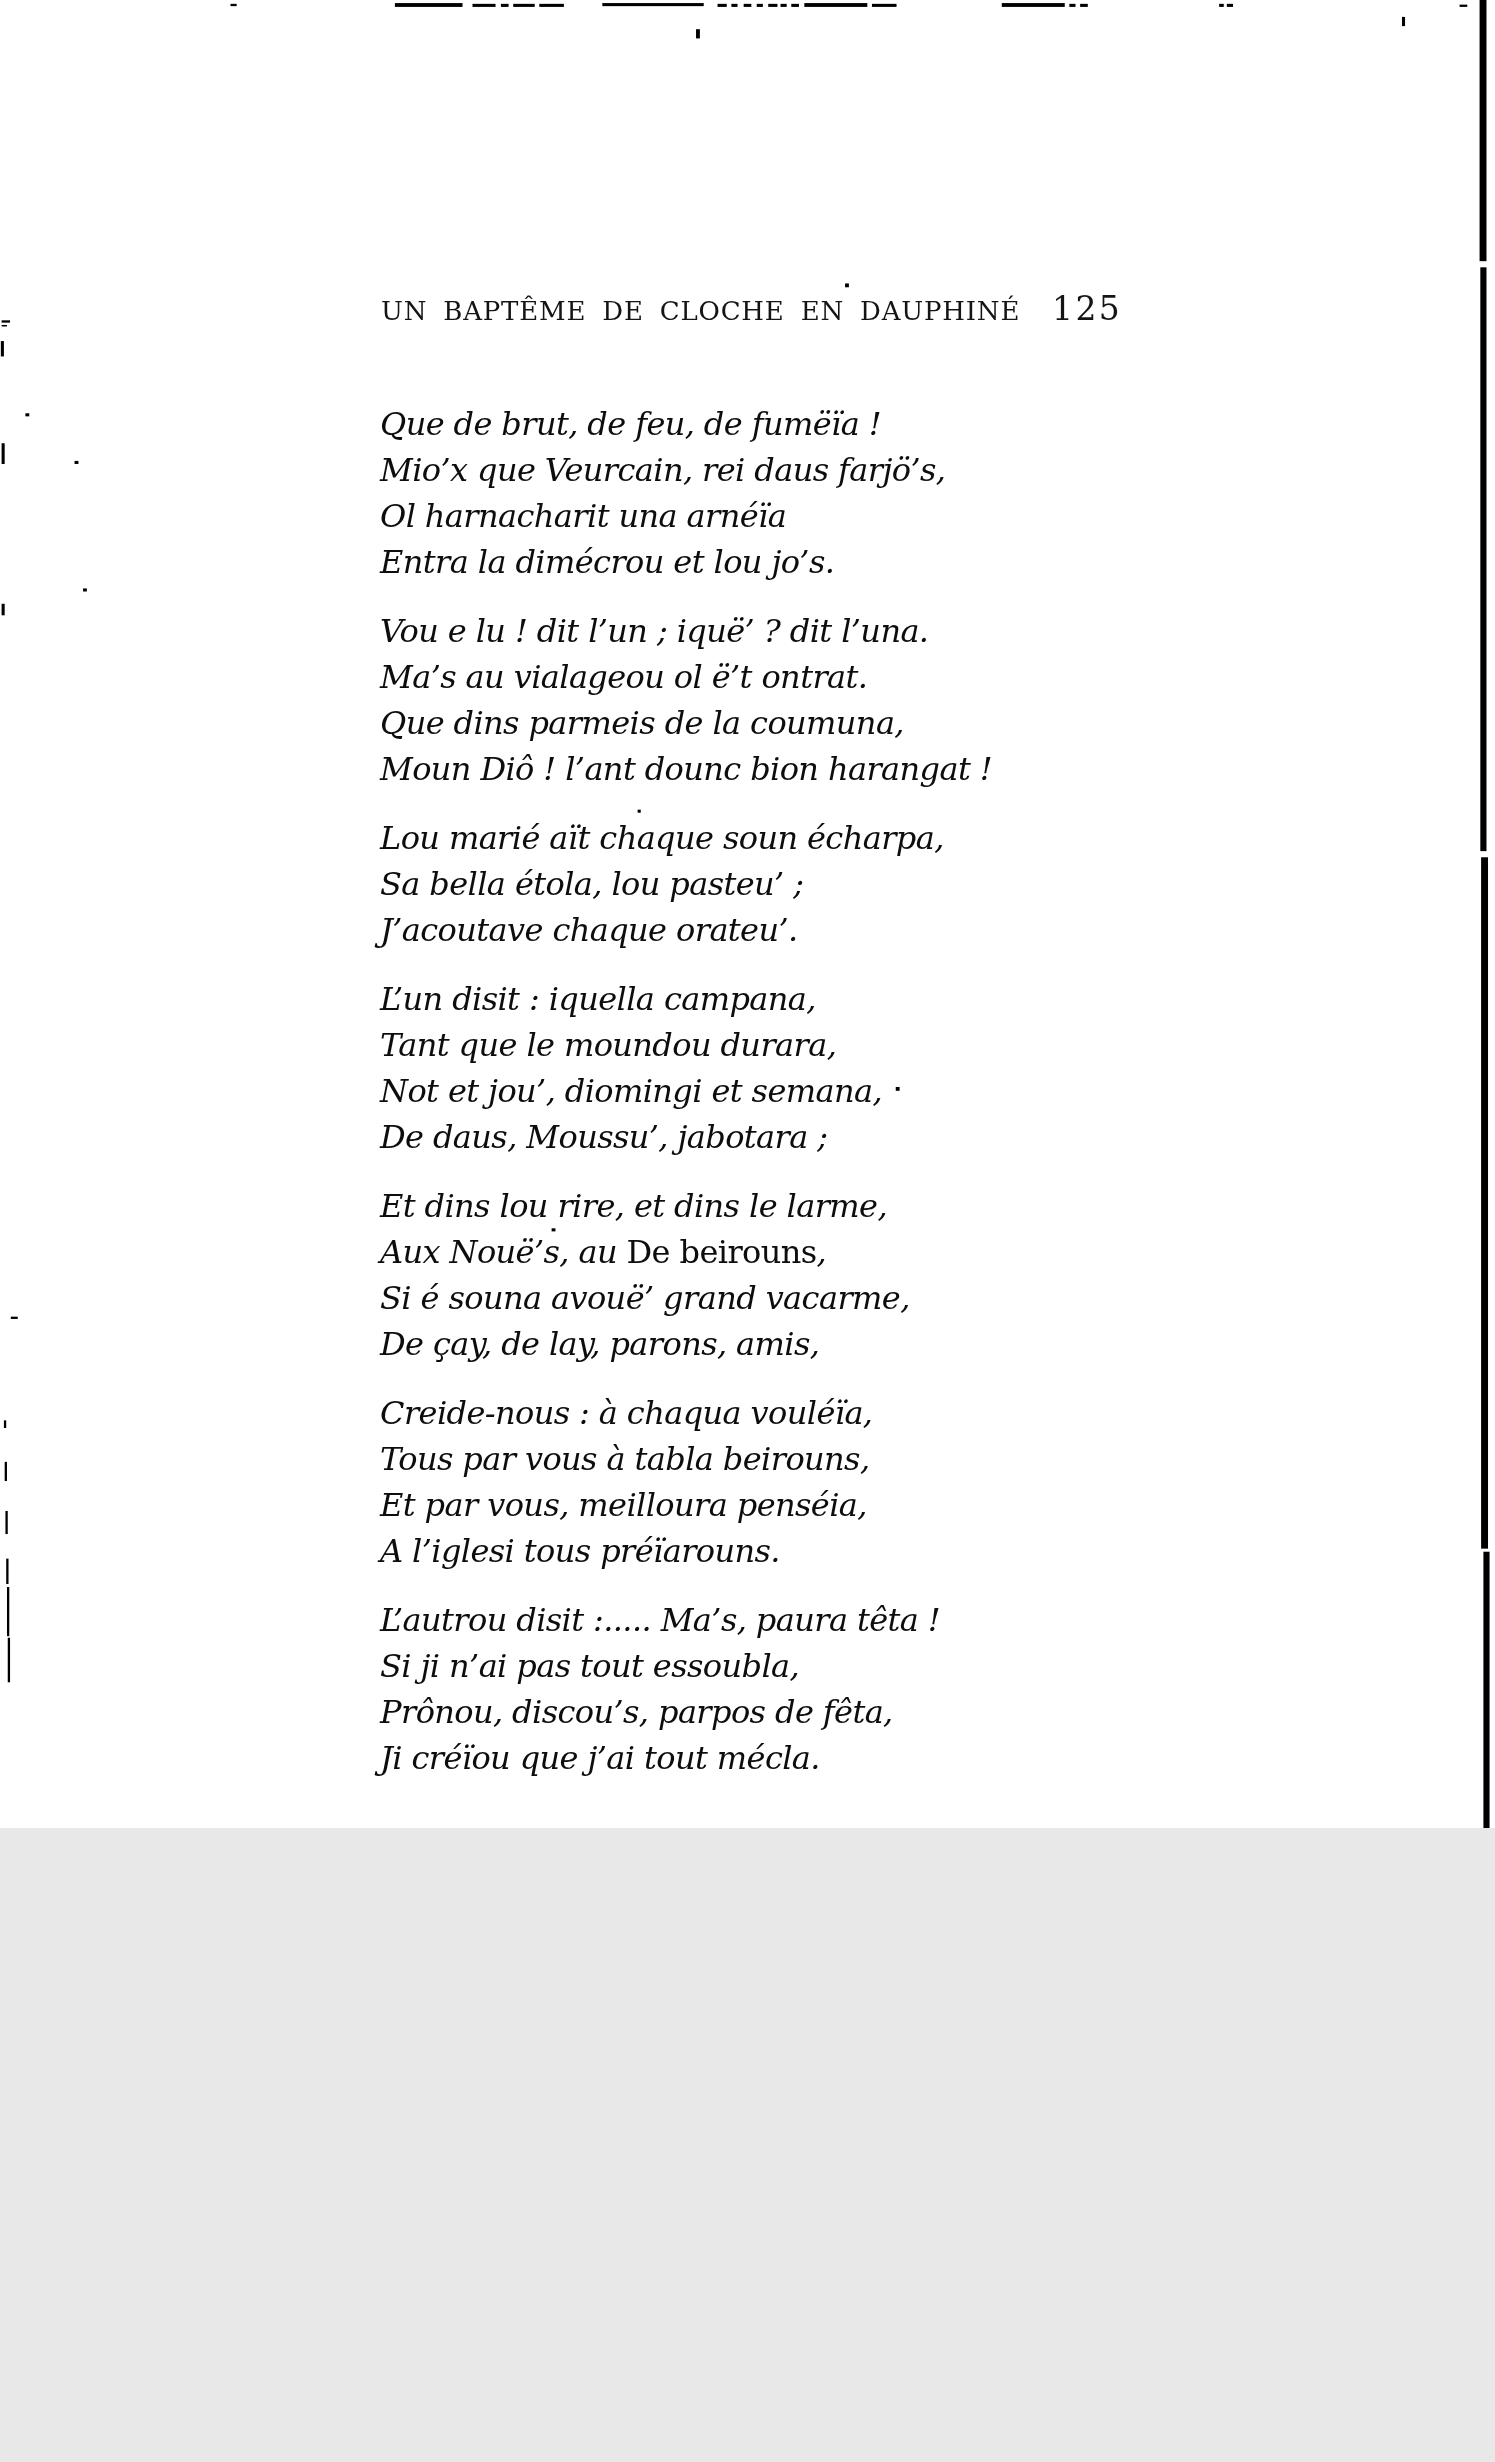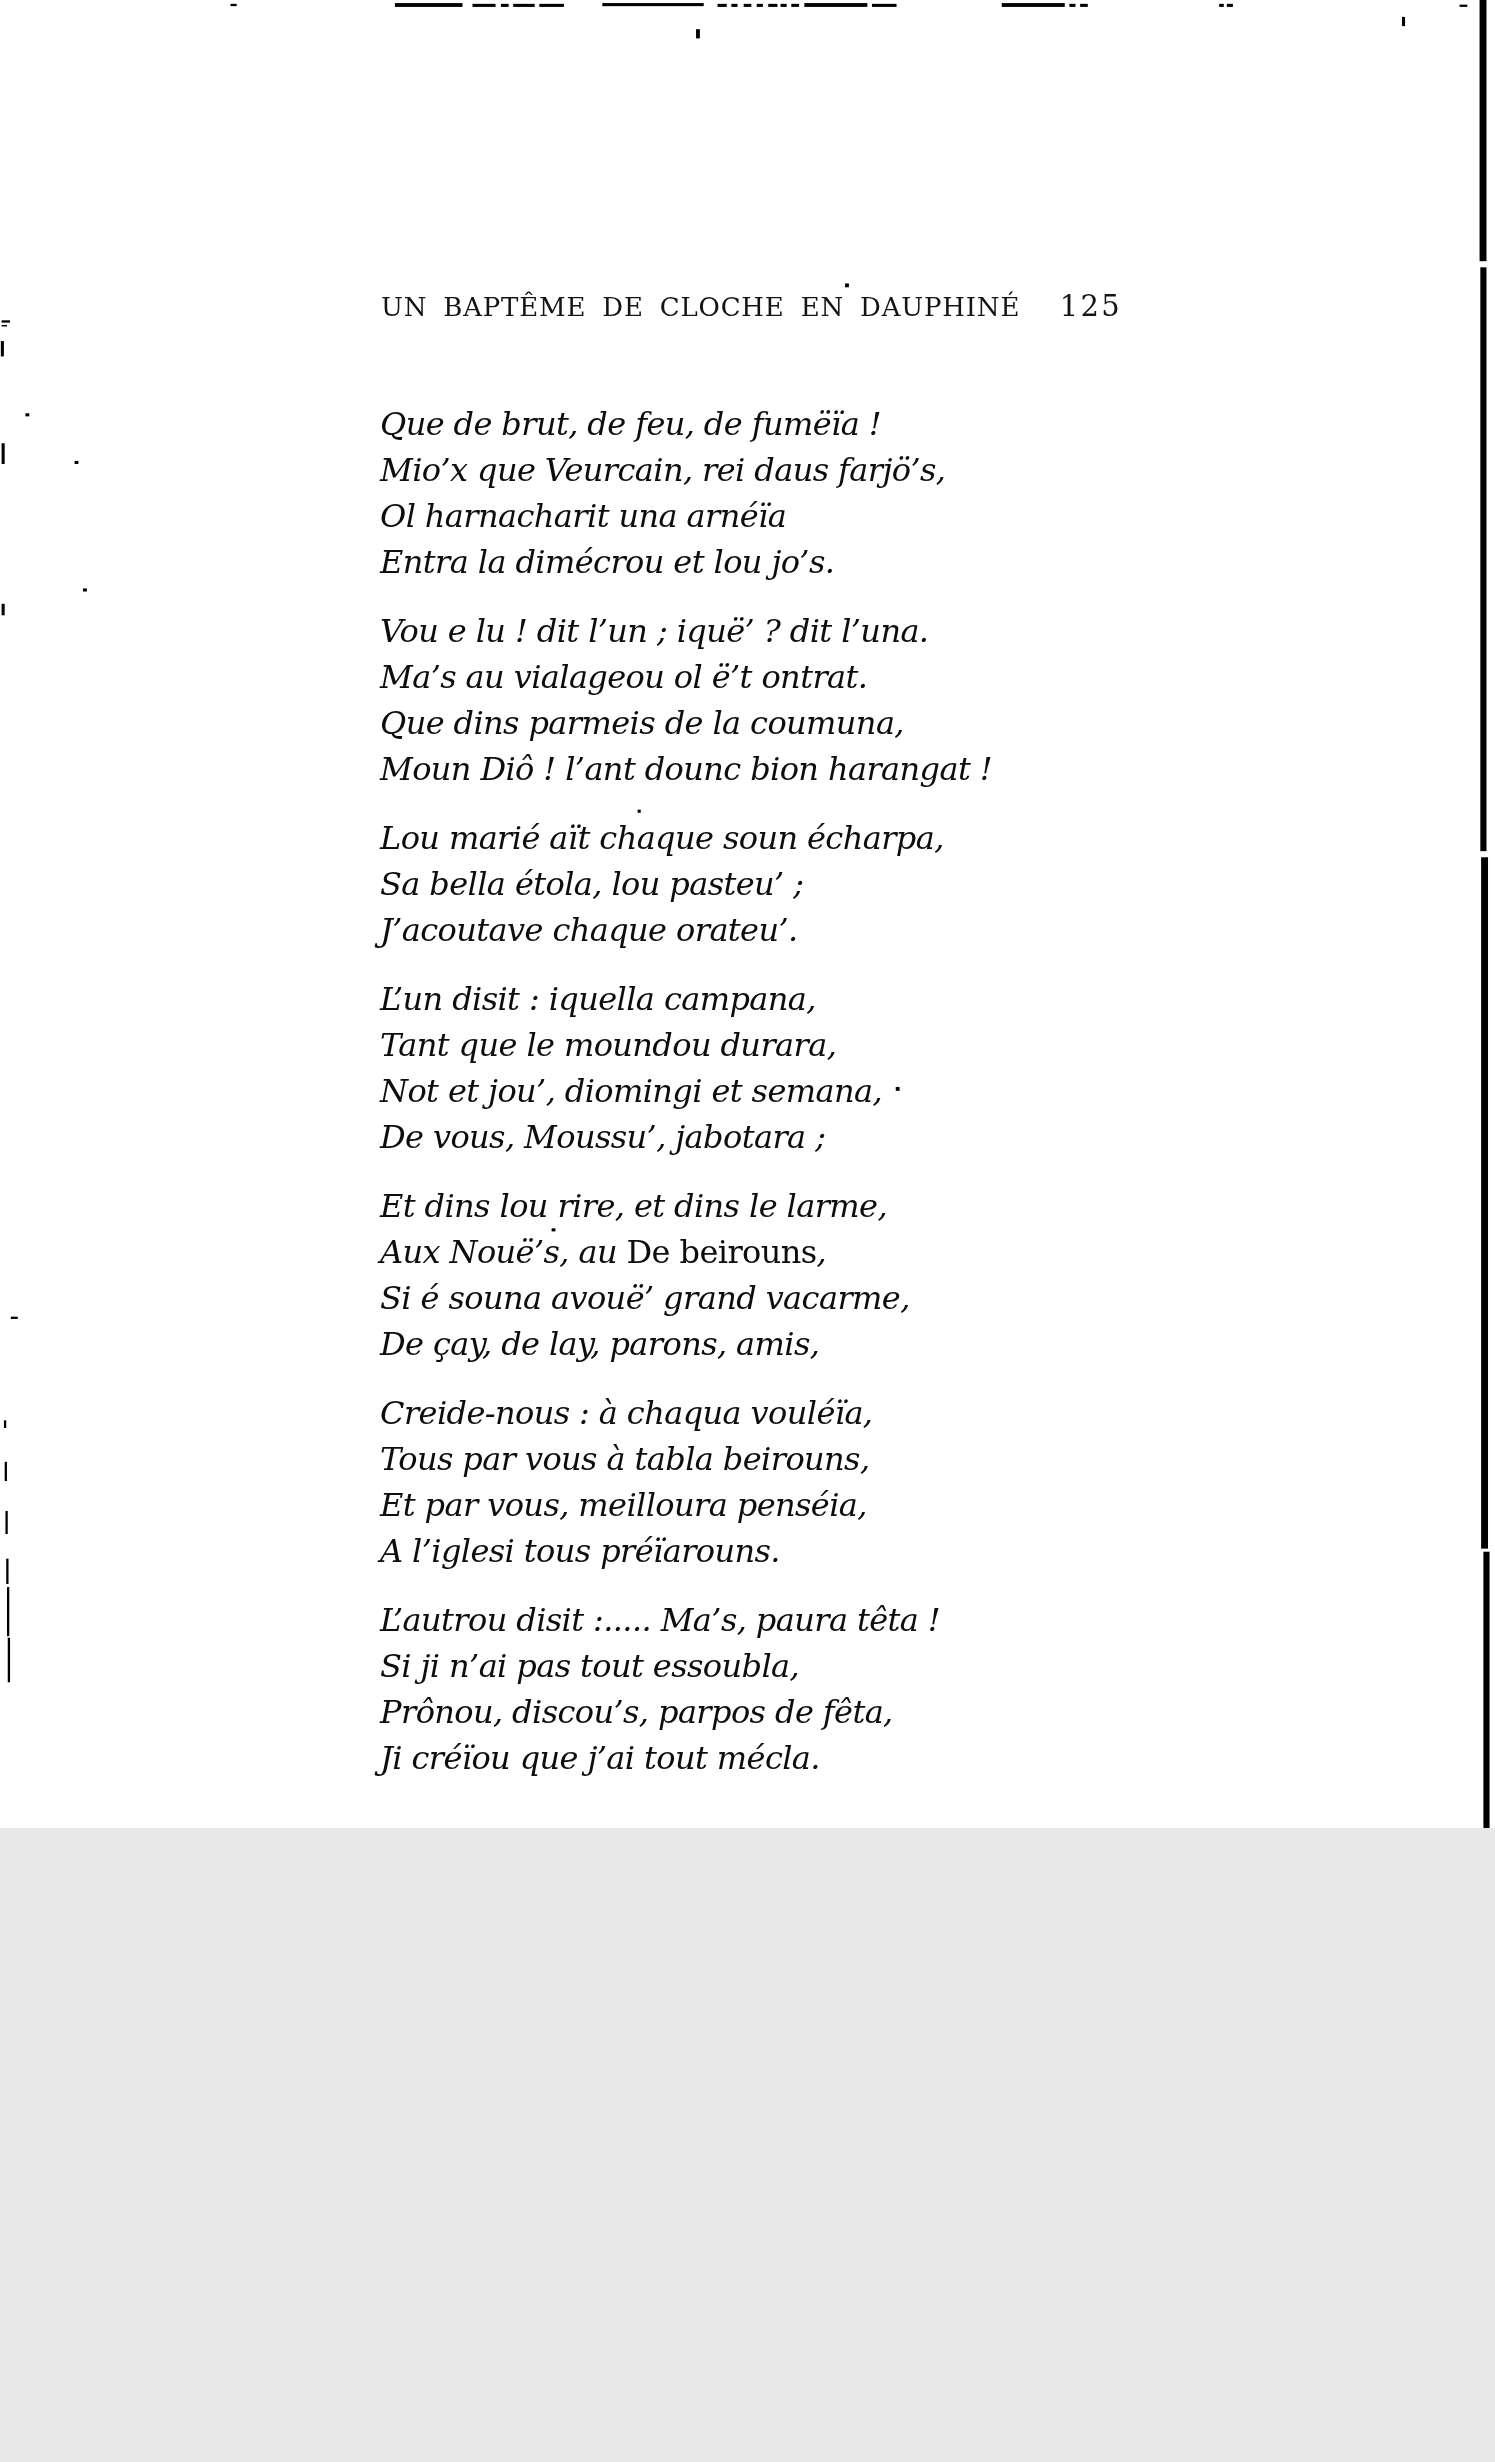--- a/index.html
+++ b/index.html
@@ -17,21 +17,21 @@
     display:flex;justify-content:space-between;align-items:baseline;
   }
   .running-title{
     font-size:26px;
     letter-spacing:0.8px;
     word-spacing:7px;
     white-space:nowrap;
     color:#141414;
   }
   .page-number{
-    font-size:29px;
+    font-size:33px;
     letter-spacing:2.3px;
     color:#141414;
   }
   .poem{
     position:absolute;
     left:380px;top:401px;
     font-style:italic;
     font-size:32px;
     line-height:46px;
     letter-spacing:-0.6px;
@@ -71,21 +71,21 @@
     <div class="stanza">
       <span class="line">Lou marié aït chaque soun écharpa,</span>
       <span class="line">Sa bella étola, lou pasteu’ ;</span>
       <span class="line">J’acoutave chaque orateu’.</span>
     </div>
 
     <div class="stanza">
       <span class="line">L’un disit : iquella campana,</span>
       <span class="line">Tant que le moundou durara,</span>
       <span class="line">Not et jou’, diomingi et semana,</span>
-      <span class="line">De vous, Moussu’, jabotara ;</span>
+      <span class="line">De daus, Moussu’, jabotara ;</span>
     </div>
 
     <div class="stanza">
       <span class="line">Et dins lou rire, et dins le larme,</span>
       <span class="line"><span>Aux Nouë’s, au </span><span class="roman">De beirouns</span><span>,</span></span>
       <span class="line">Si é souna avouë’ grand vacarme,</span>
       <span class="line">De çay, de lay, parons, amis,</span>
     </div>
 
     <div class="stanza">

